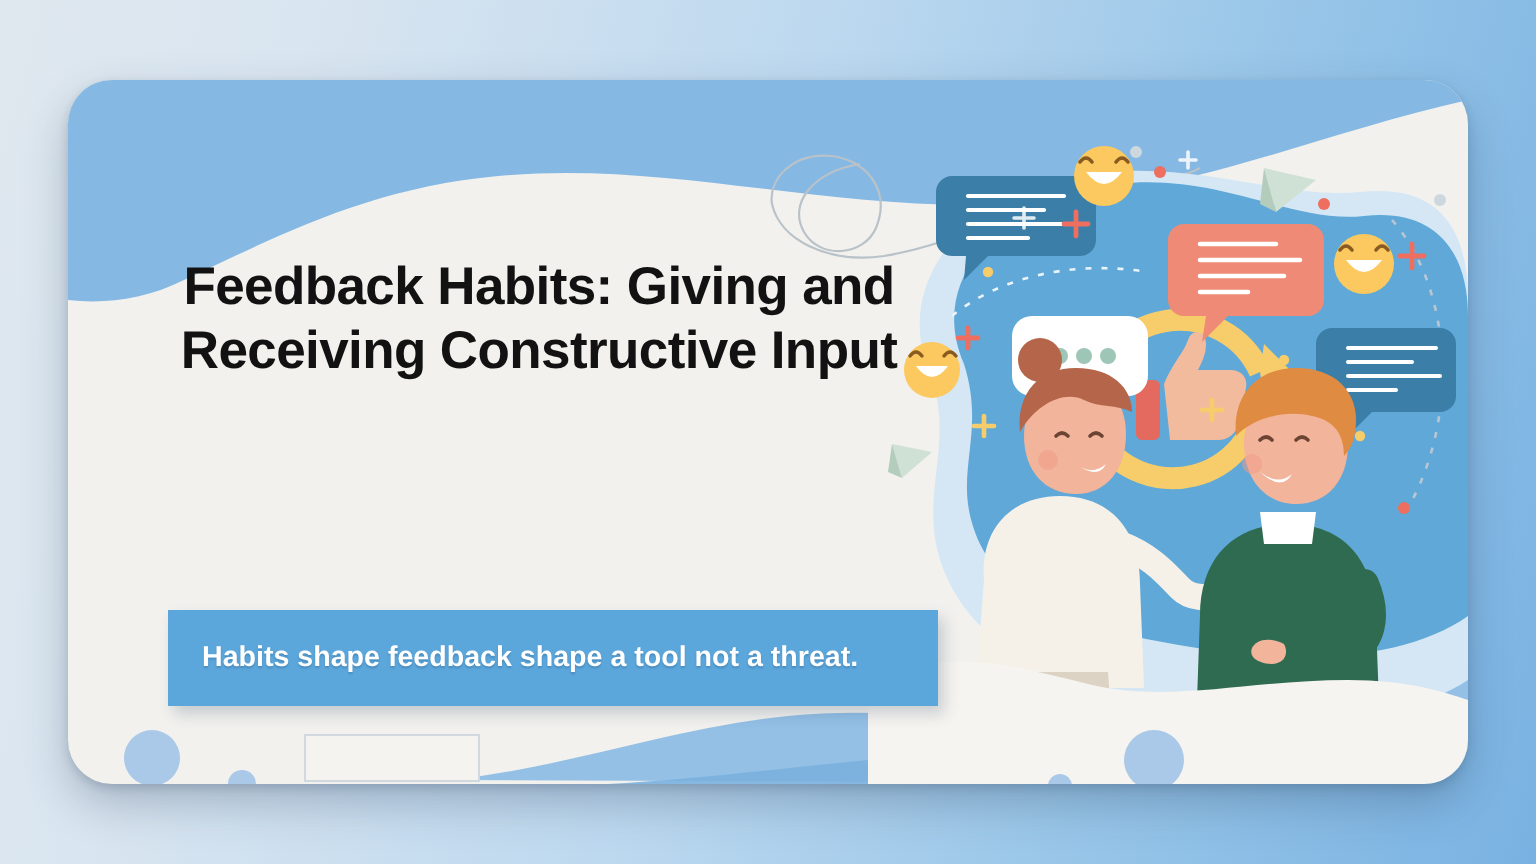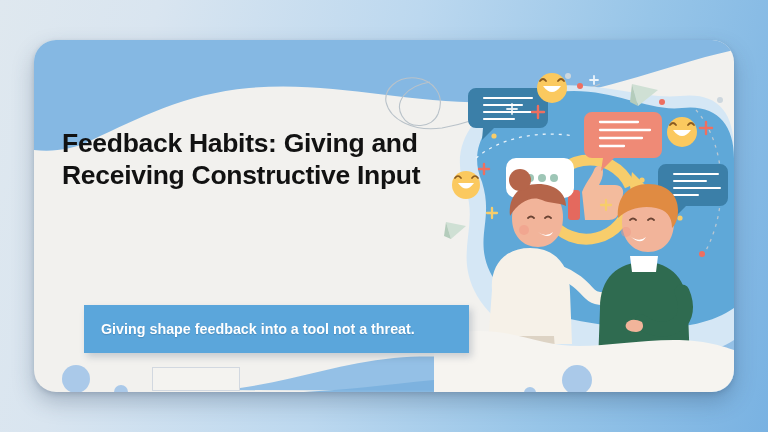--- a/index.html
+++ b/index.html
@@ -17,21 +17,21 @@
     width:700px; height:352px;
     background:#f2f1ee;
     border-radius:22px;
     overflow:hidden;
     box-shadow:0 10px 22px rgba(40,60,90,.28), 0 2px 5px rgba(40,60,90,.18);
   }
   .deco-layer{ position:absolute; inset:0; pointer-events:none; }
 
   
   #headline-block{
-    position:absolute; left:28px; top:88px; width:415px; z-index:6;
+    position:absolute; left:28px; top:88px; width:415px; z-index:6;text-align:center;
   }
   #slide-title{
     font-size:26.5px; font-weight:bold; line-height:1.19;
     color:#121212; letter-spacing:-.3px;
   }
   #slide-subtitle{
     margin-top:21px;
     font-size:11.6px; font-weight:bold; line-height:1.42;
     color:#1d1d1d; width:350px;
   }
@@ -246,21 +246,21 @@
                  L300,352 L0,352 Z" fill="#f6f4f0"></path>
       </g>
     </svg>
   </div>
 
   <div id="headline-block">
     <h1 id="slide-title">Feedback Habits: Giving and Receiving Constructive Input</h1>
   </div>
 
   <div id="callout-box">
-    <span id="callout-text">Giving shape feedback into a tool not a threat.</span>
+    <span id="callout-text">Habits shape feedback shape a tool not a threat.</span>
   </div>
 
   <div class="deco-layer" id="placeholder-layer">
       <div class="ph-circle" style="left: 28px; top: 325px; width: 28px; height: 28px; background: rgb(170, 201, 233);"></div>
       <div class="ph-circle" style="left: 80px; top: 345px; width: 14px; height: 14px; background: rgb(170, 201, 233);"></div>
       <div class="ph-circle" style="left: 490px; top: 347px; width: 12px; height: 12px; background: rgb(170, 201, 233);"></div>
       <div class="ph-circle" style="left: 528px; top: 325px; width: 30px; height: 30px; background: rgb(170, 201, 233);"></div>
       <div class="ph-rect" style="left: 118px; top: 327px; width: 88px; height: 24px; border-color: rgb(210, 216, 224);"></div>
     </div>
 

